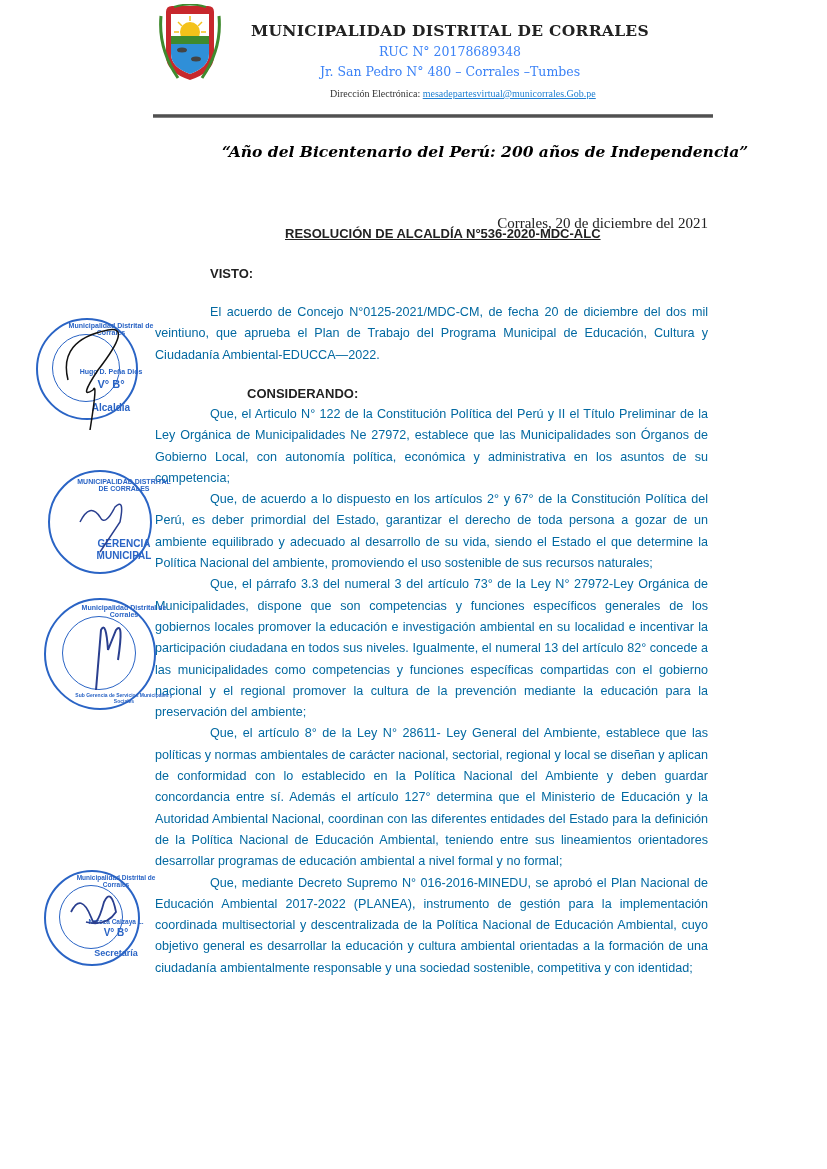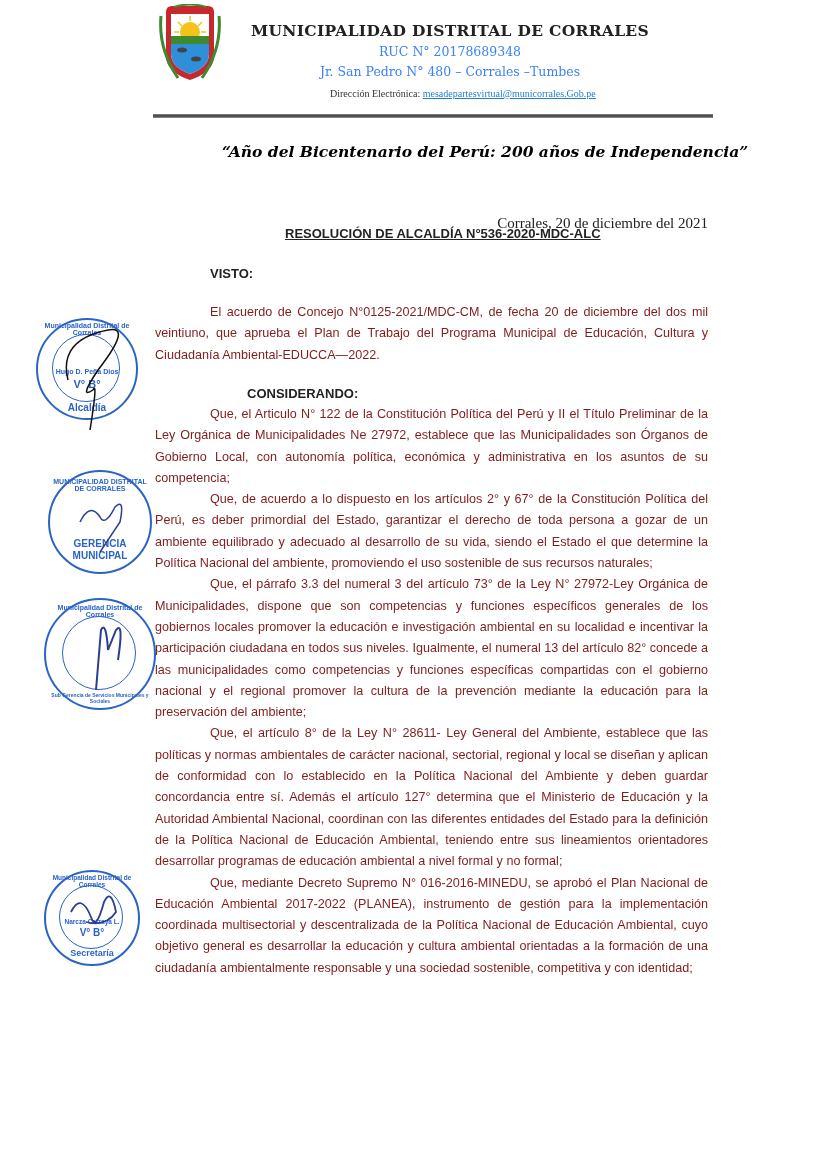--- a/index.html
+++ b/index.html
@@ -7,26 +7,26 @@
     .crest { position: absolute; left: 158px; top: 4px; width: 64px; height: 80px; }
     .hdr { position: absolute; left: 220px; top: 22px; width: 460px; text-align: center; font-family: "DejaVu Serif", serif; }
     .hdr .org { font-size: 15.5px; font-weight: bold; letter-spacing: 0.3px; color: #222; margin: 0; line-height: 18px; }
     .hdr .line { font-size: 12.5px; font-weight: normal; color: #3b82f6; margin: 4px; line-height: 15.5px; }
     .email-row { position: absolute; left: 330px; top: 88px; font-family: "Liberation Serif", serif; font-size: 10px; color: #333; }
     .email-row a { color: #1f7fd1; text-decoration: underline; }
     .rule { position: absolute; left: 153px; top: 114px; width: 560px; height: 4px; background: linear-gradient(#8a8a8a, #3b3b3b 50%, #9a9a9a); }
     .motto { position: absolute; left: 222px; top: 142px; font-family: "DejaVu Serif", serif; font-style: italic; font-weight: bold; font-size: 15.5px; color: #000000; }
     .date { position: absolute; right: 119px; top: 187px; font-family: "Liberation Serif", serif; font-size: 15px; color: #222; margin-top: 28px; }
     .title { position: absolute; left: 285px; top: 226px; font-size: 13px; font-weight: bold; text-decoration: underline; color: #222; font-family: "Liberation Sans", sans-serif; }
-    .body { position: absolute; left: 155px; top: 0; width: 553px; font-size: 12.6px; line-height: 21.3px; color: #7f1d1d; text-align: justify; font-family: "Liberation Sans", sans-serif; }
+    .body { position: absolute; left: 155px; top: 0; width: 553px; font-size: 12.6px; line-height: 21.3px; color: #0369a1; text-align: justify; font-family: "Liberation Sans", sans-serif; }
     .sec { position: absolute; left: 210px; font-size: 13px; font-weight: bold; color: #222; }
     .para { margin: 0; text-indent: 55px; }
     .stamp { position: absolute; border: 2px solid #2a64c5; border-radius: 50%; color: #2a64c5; }
     .stamp .inner { position: absolute; border: 1.5px solid #2a64c5; border-radius: 50%; }
-    .stamp .txt { position: absolute; width: 100%; text-align: center; font-size: 8px; font-weight: bold; }
+    .stamp .txt { position: absolute; width: 100%; text-align: center; font-size: 8px; font-weight: bold; padding-left: 24px; }
     .stamp svg { position: absolute; left: 0; top: 0; }
   </style>
 </head>
 <body>
 
 <div class="crest">
   <svg width="64" height="80" viewBox="0 0 64 80">
     <path d="M8 8 Q8 2 14 2 L50 2 Q56 2 56 8 L56 52 Q56 68 32 76 Q8 68 8 52 Z" fill="#c7282d"></path>
     <path d="M13 10 L51 10 L51 50 Q51 63 32 70 Q13 63 13 50 Z" fill="#fff"></path>
     <circle cx="32" cy="28" r="10" fill="#f4c21a"></circle>

